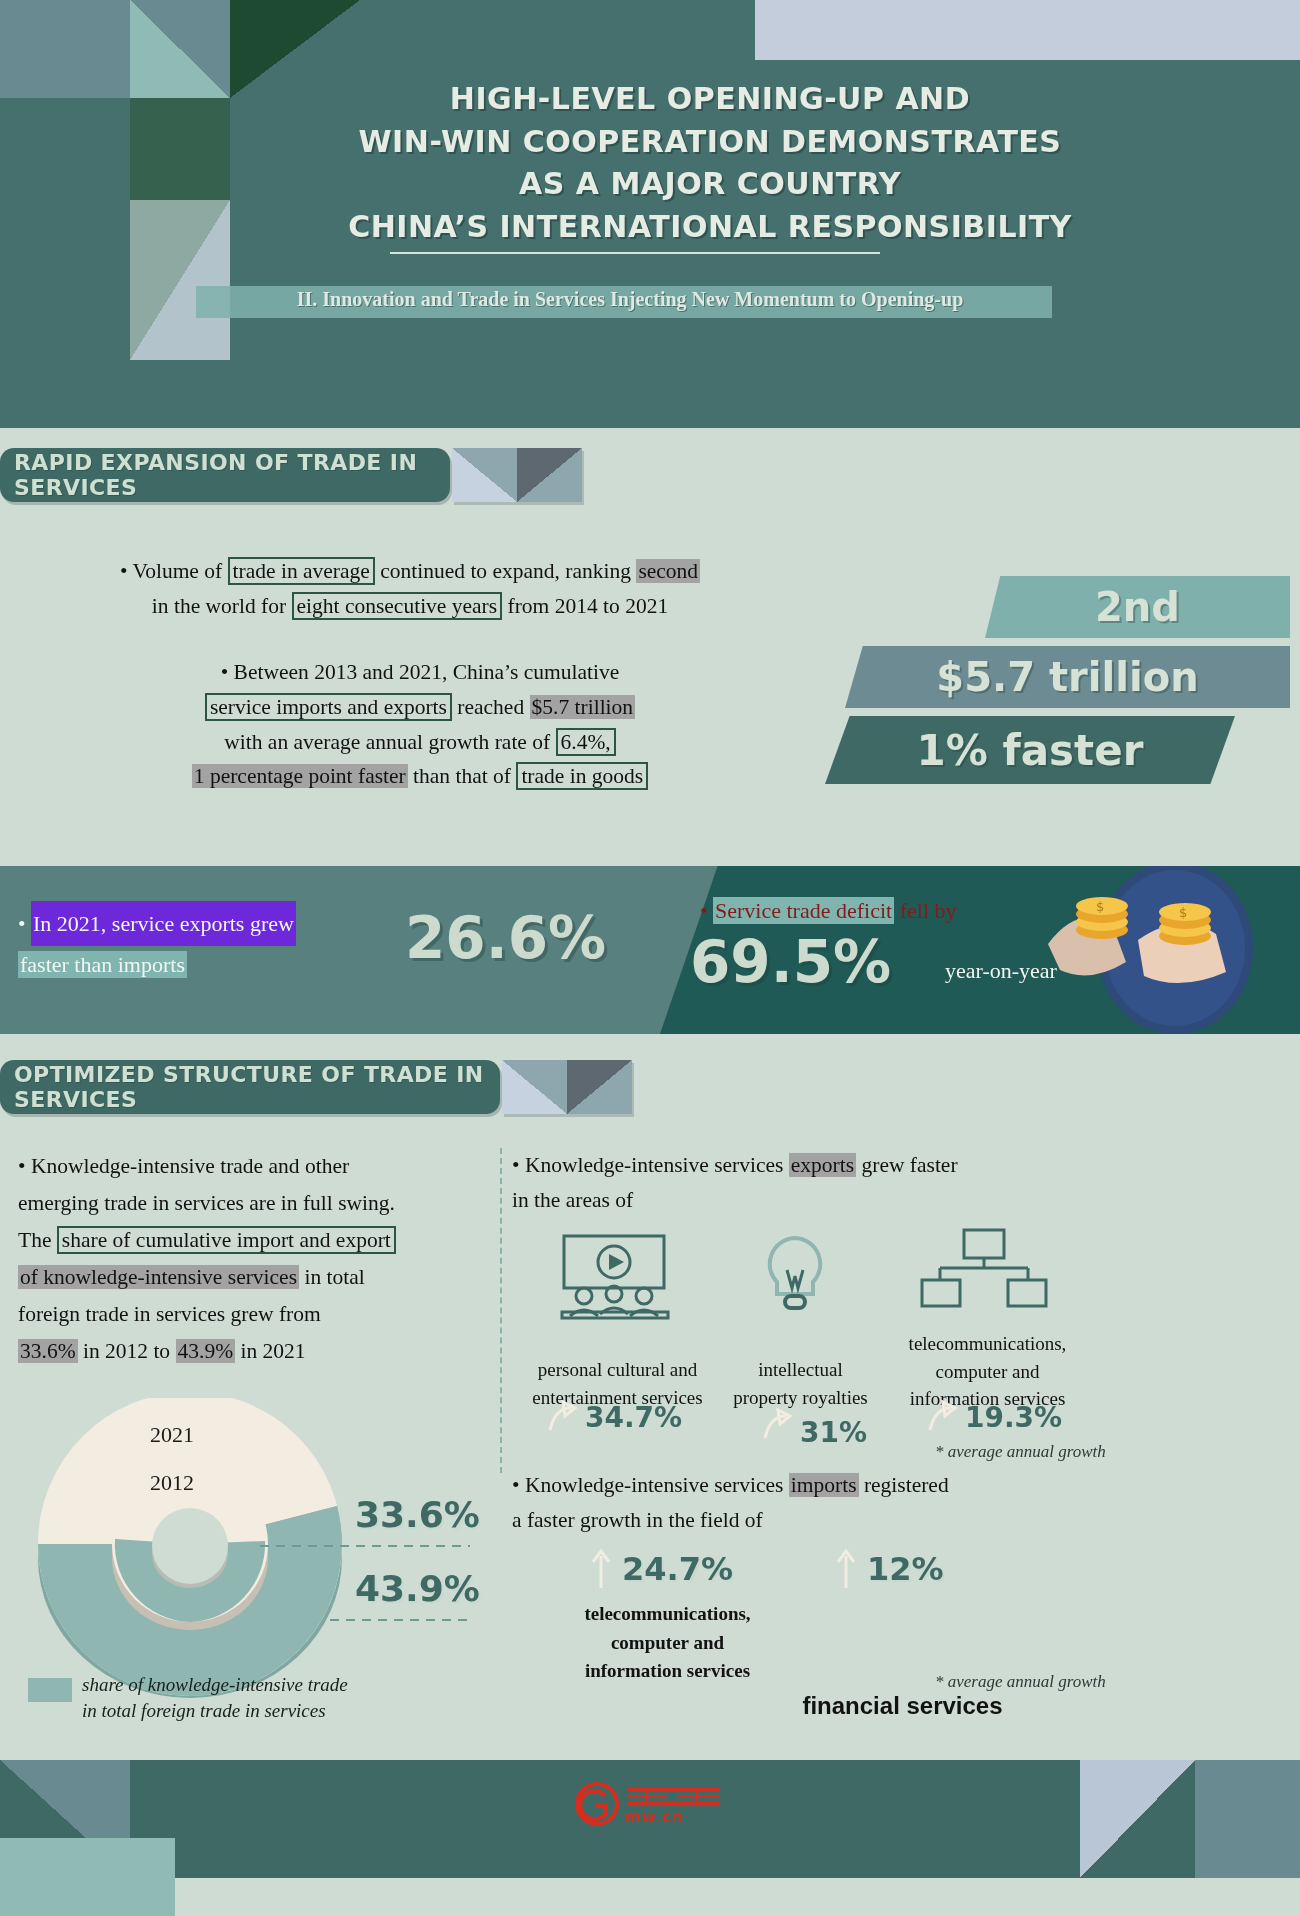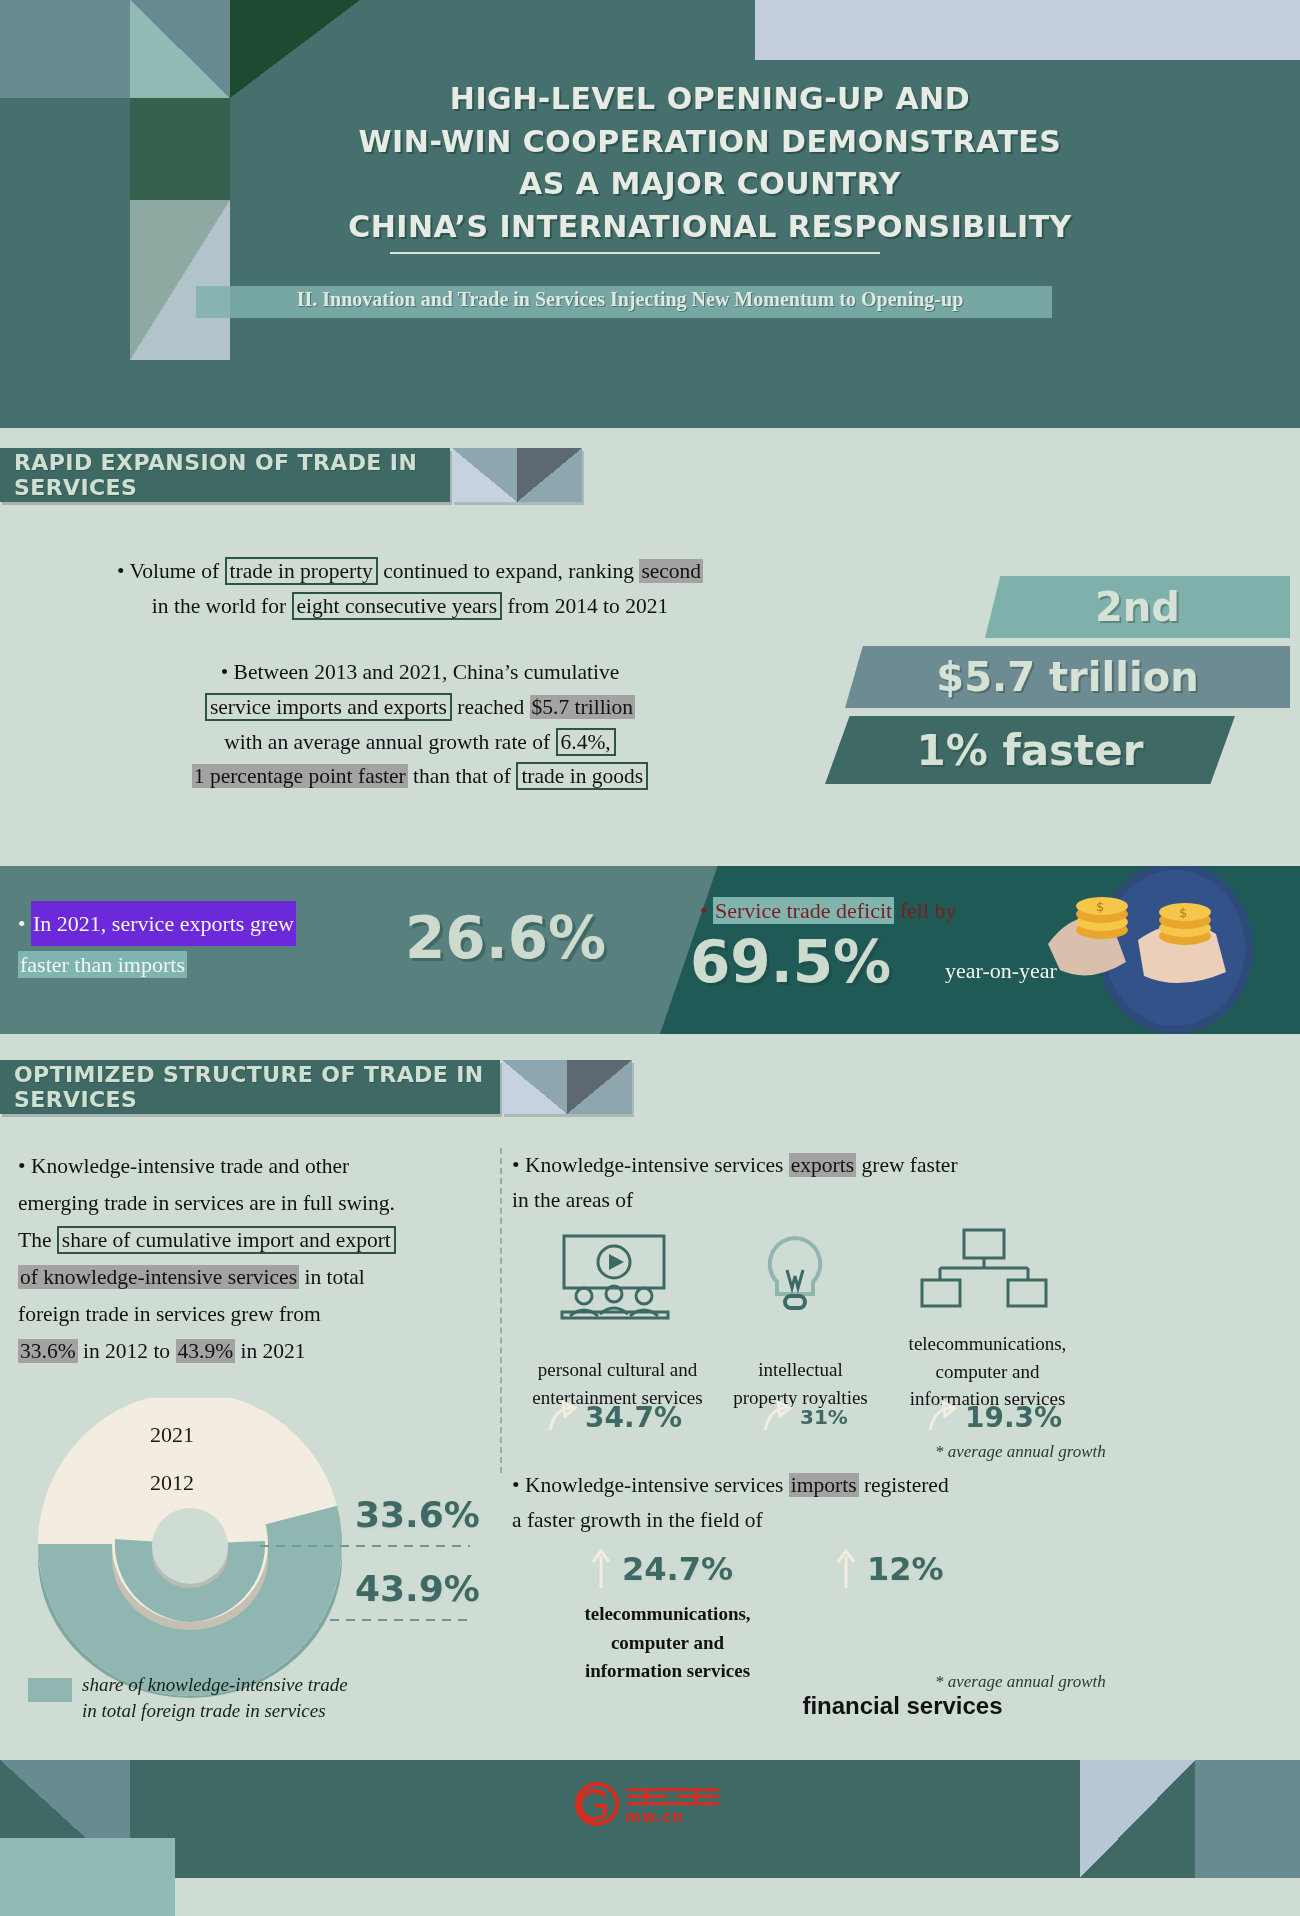--- a/index.html
+++ b/index.html
@@ -26,21 +26,21 @@
                 letter-spacing:0.5px; color:#e6ece3; text-shadow:2px 2px 0 rgba(20,50,45,.45);
                 line-height:1.42; }
   .title-rule { position:absolute; left:390px; top:252px; width:490px; height:2px; background:#d8e3dc; }
   .subtitle-band { position:absolute; left:196px; top:286px; width:856px; height:32px; background:#7fb0ab; opacity:.85; }
   .subtitle { position:absolute; left:196px; top:288px; width:856px; text-align:center;
               font-family:"Liberation Serif", serif; font-weight:bold; font-size:20px; color:#dfe9e2;
               text-shadow:1px 1px 0 rgba(30,60,55,.5);padding-left:12px; }
 
   
   .sec-banner { position:absolute; height:54px; background:#3f6964; display:flex; align-items:center;
-                padding-left:14px; box-shadow:2px 3px 0 rgba(90,110,105,.35); }
+                padding-left:14px; box-shadow:2px 3px 0 rgba(90,110,105,.35);border-radius:14px; }
   .sec-banner span { font-family:"DejaVu Sans", sans-serif; font-weight:bold; font-size:22px;
                      color:#cfe0d2; letter-spacing:.4px; text-shadow:1px 1px 0 rgba(35,65,60,.4); }
   .banner-deco { position:absolute; height:54px; width:130px;
                  background:
                    linear-gradient(to bottom right, #5d6871 50%, #8ea6ad 50%) 65px 0/65px 54px no-repeat,
                    linear-gradient(to bottom left, #8ea6ad 50%, #c7d2e0 50%) 0 0/65px 54px no-repeat;
                  box-shadow:2px 3px 0 rgba(90,110,105,.3); }
 
   
   .btext { font-family:"Liberation Serif", serif; font-size:21.5px; color:#121212; line-height:1.62; }
@@ -107,21 +107,21 @@
   </div>
 
   <div class="sec-banner" style="left:0; top:448px; width:450px;">
     <span>RAPID EXPANSION OF TRADE IN SERVICES</span>
   </div>
   <div class="banner-deco" style="left:452px; top:448px;"></div>
 
   <div class="btext" style="position:absolute; left:40px; top:554px; width:740px; text-align:center;">
     <div>
       <span class="bullet">•</span>
-      <span>Volume of </span><span class="boxed">trade in property</span><span> continued to expand, ranking </span><span class="hl">second</span>
+      <span>Volume of </span><span class="boxed">trade in average</span><span> continued to expand, ranking </span><span class="hl">second</span>
     </div>
     <div>
       <span>in the world for </span><span class="boxed">eight consecutive years</span><span> from 2014 to 2021</span>
     </div>
   </div>
 
   <div class="btext" style="position:absolute; left:40px; top:655px; width:760px; text-align:center;">
     <div>
       <span class="bullet">•</span>
       <span>Between 2013 and 2021, China’s cumulative</span>
@@ -268,21 +268,21 @@
   </svg>
   <div style="position:absolute; left:718px; top:1356px; width:165px; text-align:center; font-family:'Liberation Serif',serif; font-size:19px; color:#121212; line-height:1.45;">
     <span>intellectual</span><br>
     <span>property royalties</span>
   </div>
   <div style="position:absolute; left:760px; top:1400px; display:flex; align-items:center; gap:6px;">
     <svg width="34" height="34">
       <path d="M5 30 Q 10 8 26 8" fill="none" stroke="#f3ece0" stroke-width="3"></path>
       <path d="M18 2 L30 8 L20 16 Z" fill="none" stroke="#f3ece0" stroke-width="3"></path>
     </svg>
-    <span style="font-family:'DejaVu Sans',sans-serif; font-weight:bold; font-size:20px; color:#3f6964;">31%</span>
+    <span style="font-family:'DejaVu Sans',sans-serif; font-weight:bold; font-size:28px; color:#3f6964;margin-top:16px;">31%</span>
   </div>
 
   <svg width="130" height="88" style="position:absolute; left:920px; top:1228px;">
     <rect x="44" y="2" width="40" height="28" fill="none" stroke="#3f6964" stroke-width="3"></rect>
     <line x1="64" y1="30" x2="64" y2="40" stroke="#3f6964" stroke-width="3"></line>
     <line x1="20" y1="40" x2="108" y2="40" stroke="#3f6964" stroke-width="3"></line>
     <line x1="20" y1="40" x2="20" y2="52" stroke="#3f6964" stroke-width="3"></line>
     <line x1="108" y1="40" x2="108" y2="52" stroke="#3f6964" stroke-width="3"></line>
     <rect x="2" y="52" width="38" height="26" fill="none" stroke="#3f6964" stroke-width="3"></rect>
     <rect x="88" y="52" width="38" height="26" fill="none" stroke="#3f6964" stroke-width="3"></rect>

